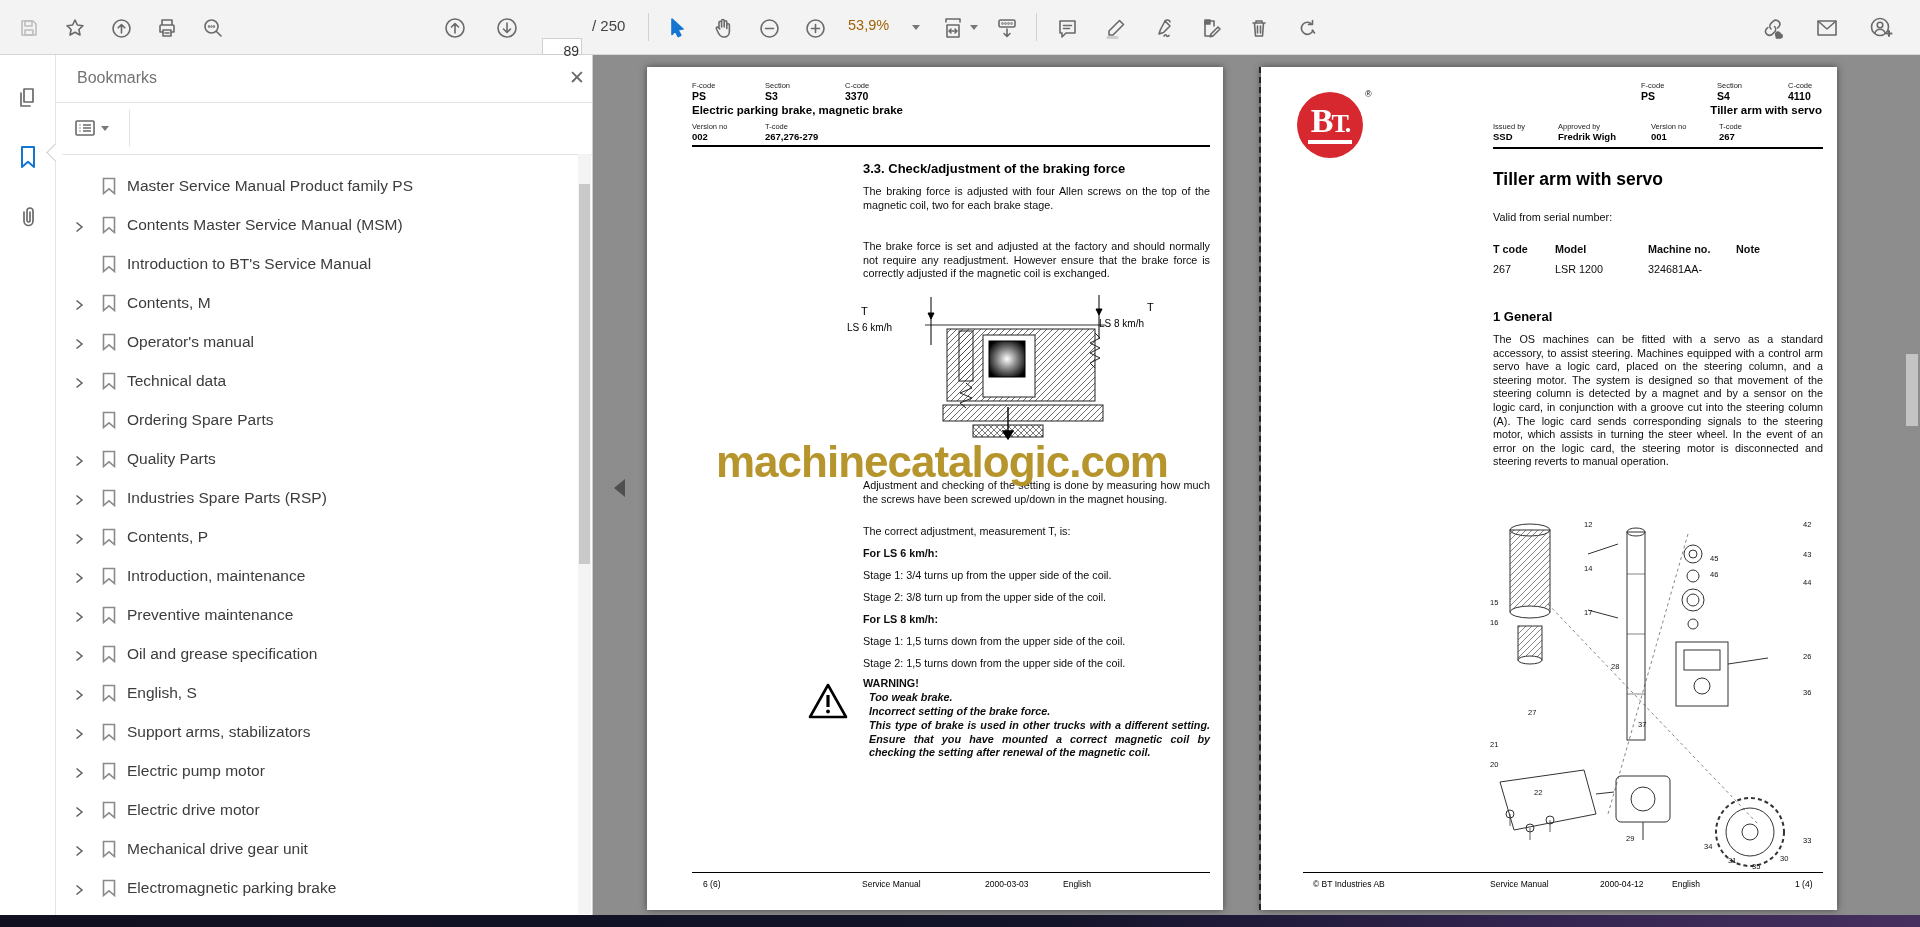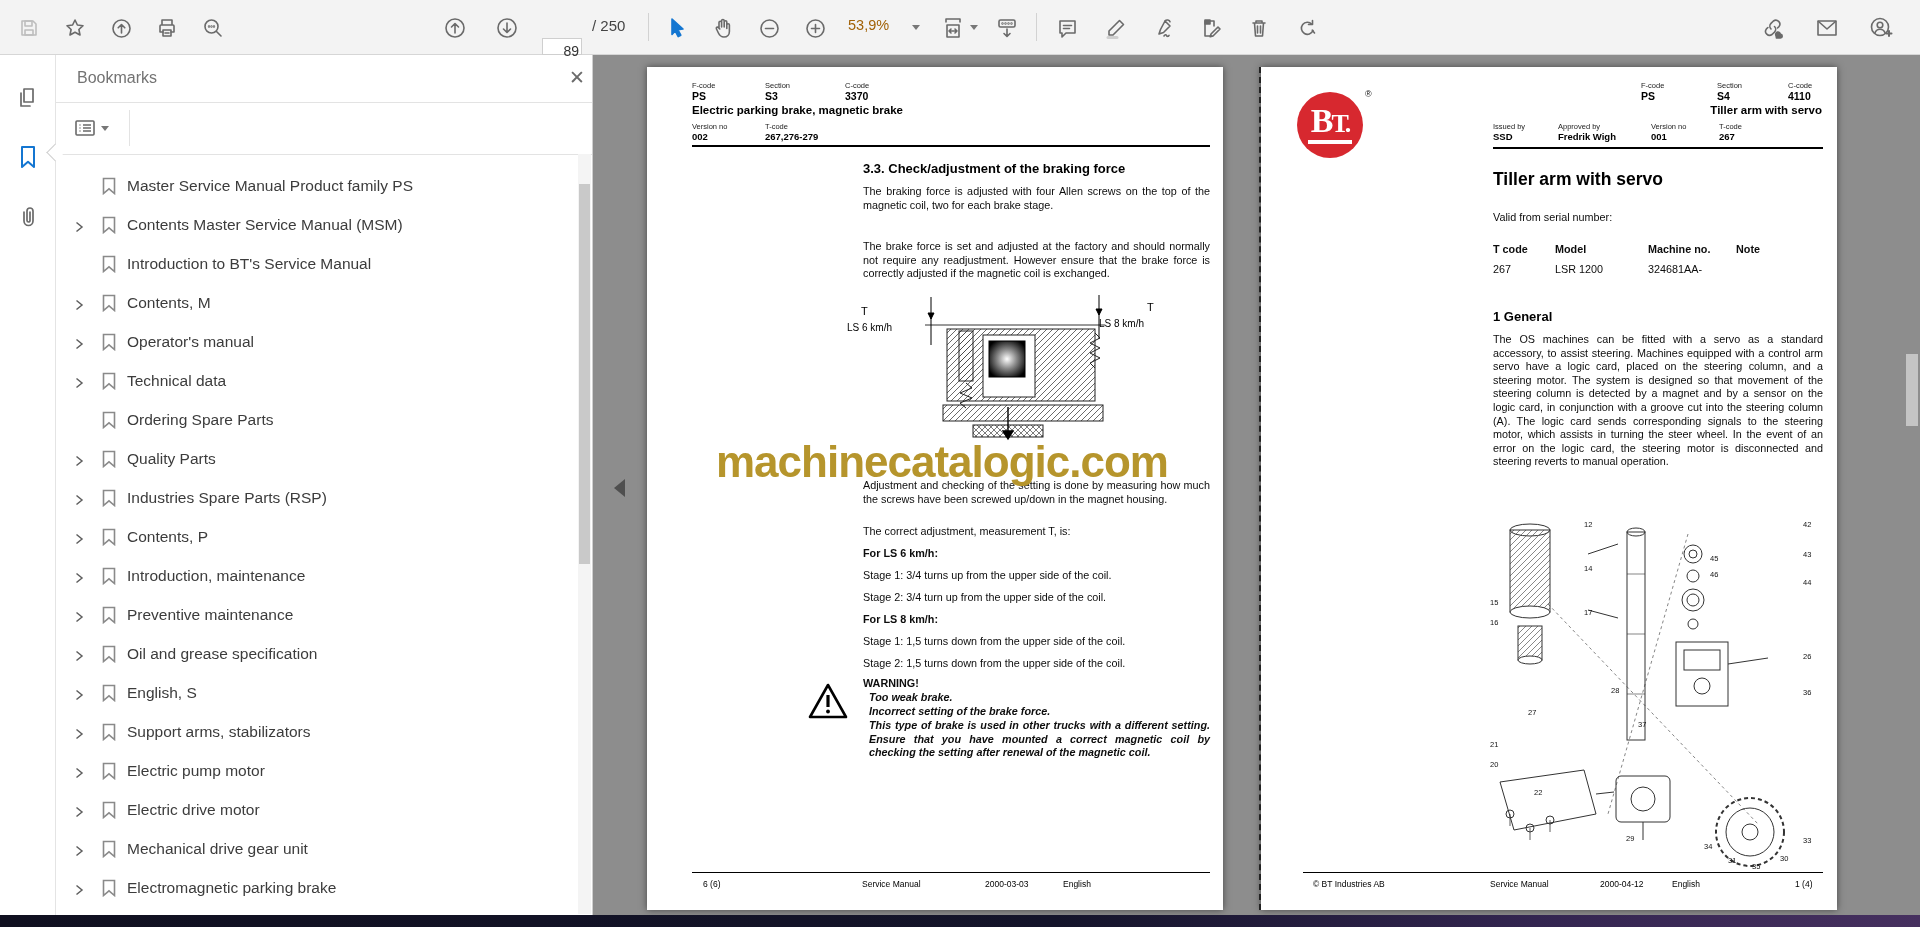--- a/index.html
+++ b/index.html
@@ -496,21 +496,21 @@
           <rect x="96" y="116" width="160" height="16" fill="url(#h1)" stroke="#222"></rect>
           <rect x="126" y="136" width="70" height="12" fill="url(#xh)" stroke="#222"></rect>
           <path d="M161 118v26 M161 150l-5-8h10z" stroke="#000" fill="#000" stroke-width="1.4"></path>
         </svg>
       </div>
 
       <div class="abs body-txt just" style="left:216px;top:412px;width:347px">Adjustment and checking of the setting is done by measuring how much the screws have been screwed up/down in the magnet housing.</div>
       <div class="abs body-txt" style="left:216px;top:458px;width:347px">The correct adjustment, measurement T, is:</div>
       <div class="abs body-txt b" style="left:216px;top:480px">For LS 6 km/h:</div>
       <div class="abs body-txt" style="left:216px;top:502px">Stage 1: 3/4 turns up from the upper side of the coil.</div>
-      <div class="abs body-txt" style="left:216px;top:524px">Stage 2: 3/4 turn up from the upper side of the coil.</div>
+      <div class="abs body-txt" style="left:216px;top:524px">Stage 2: 3/8 turn up from the upper side of the coil.</div>
       <div class="abs body-txt b" style="left:216px;top:546px">For LS 8 km/h:</div>
       <div class="abs body-txt" style="left:216px;top:568px">Stage 1: 1,5 turns down from the upper side of the coil.</div>
       <div class="abs body-txt" style="left:216px;top:590px">Stage 2: 1,5 turns down from the upper side of the coil.</div>
 
       <div class="abs" style="left:160px;top:614px;width:44px;height:40px">
         <svg width="42" height="40" viewBox="0 0 42 40">
           <path d="M21 4L39 36H3z" fill="none" stroke="#000" stroke-width="2.6" stroke-linejoin="round"></path>
           <path d="M21 14v12" stroke="#000" stroke-width="3.2"></path>
           <circle cx="21" cy="30.5" r="1.9" fill="#000"></circle>
         </svg>
@@ -615,21 +615,21 @@
             <span class="callout" style="left: 96px; top: 6px;">12</span>
             <span class="callout" style="left: 315px; top: 6px;">42</span>
             <span class="callout" style="left: 222px; top: 40px;">45</span>
             <span class="callout" style="left: 222px; top: 56px;">46</span>
             <span class="callout" style="left: 315px; top: 36px;">43</span>
             <span class="callout" style="left: 315px; top: 64px;">44</span>
             <span class="callout" style="left: 96px; top: 50px;">14</span>
             <span class="callout" style="left: 2px; top: 84px;">15</span>
             <span class="callout" style="left: 2px; top: 104px;">16</span>
             <span class="callout" style="left: 96px; top: 94px;">17</span>
-            <span class="callout" style="left: 92px; top: 172px; padding-left: 31px;">28</span>
+            <span class="callout" style="left: 92px; top: 148px; padding-left: 31px;">28</span>
             <span class="callout" style="left: 40px; top: 194px;">27</span>
             <span class="callout" style="left: 315px; top: 138px;">26</span>
             <span class="callout" style="left: 150px; top: 206px;">37</span>
             <span class="callout" style="left: 2px; top: 226px;">21</span>
             <span class="callout" style="left: 2px; top: 246px;">20</span>
             <span class="callout" style="left: 46px; top: 274px;">22</span>
             <span class="callout" style="left: 315px; top: 174px;">36</span>
             <span class="callout" style="left: 138px; top: 320px;">29</span>
             <span class="callout" style="left: 216px; top: 328px;">34</span>
             <span class="callout" style="left: 240px; top: 342px;">31</span>

